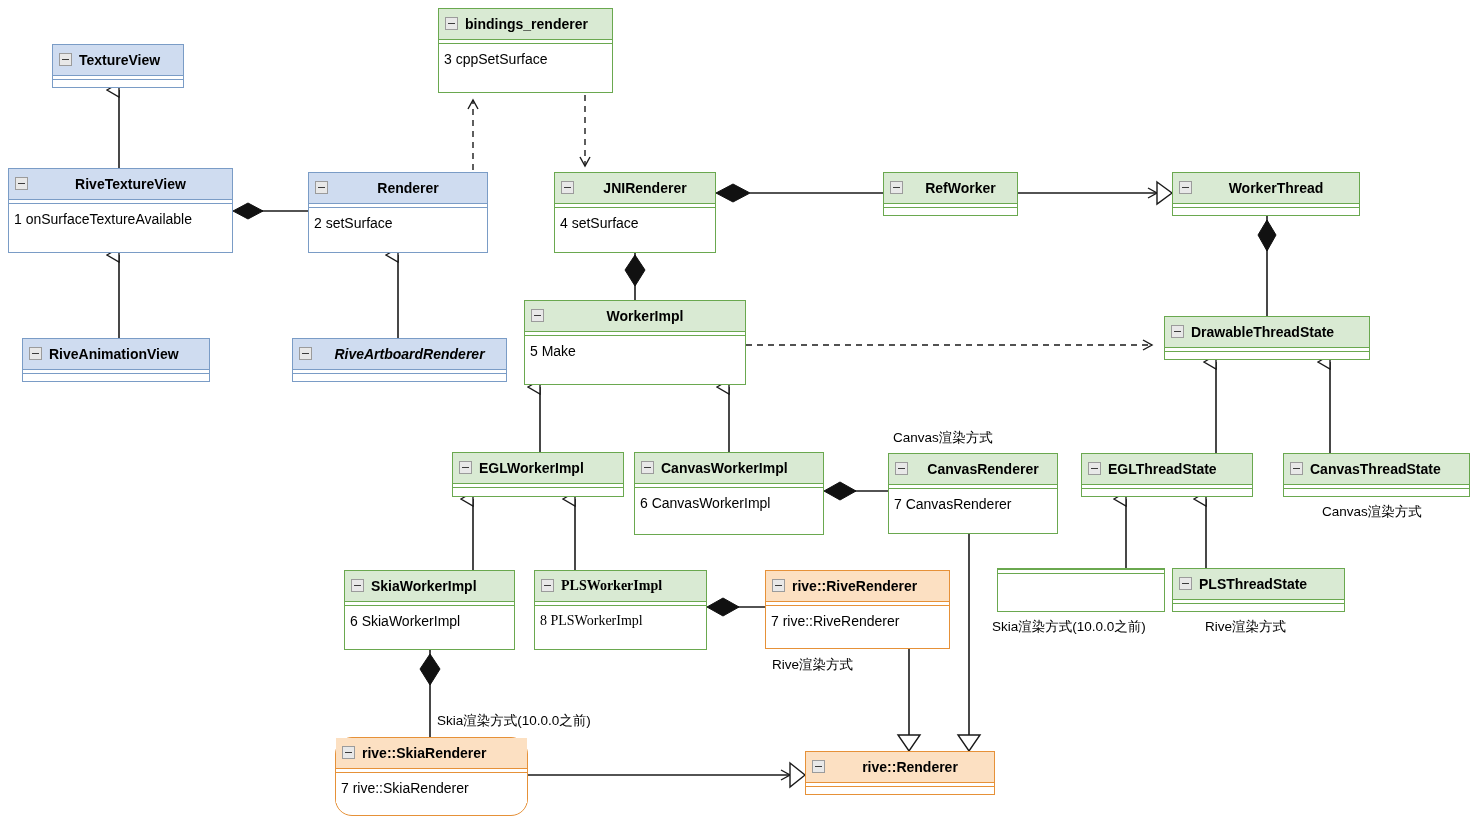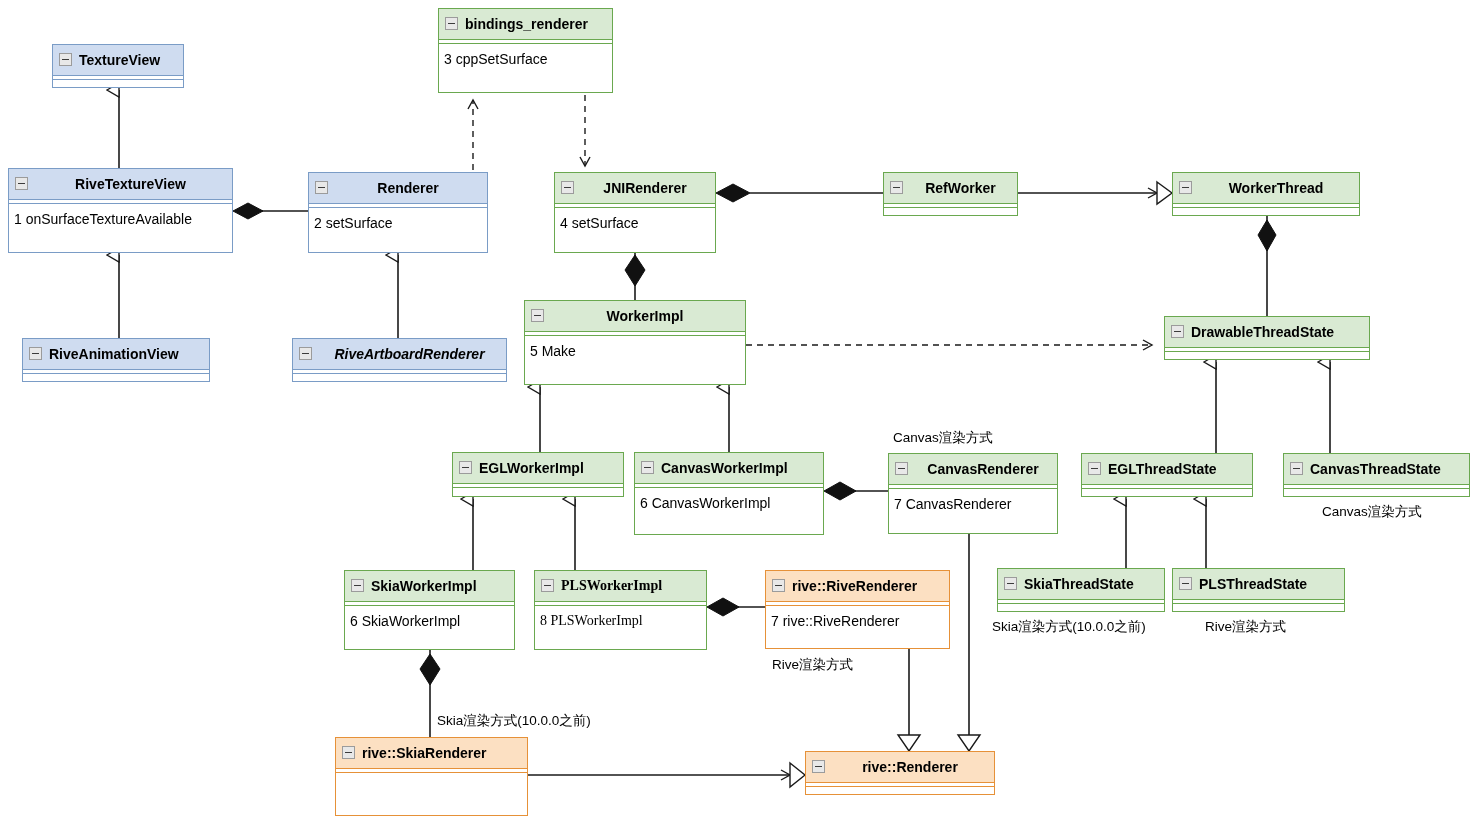--- a/index.html
+++ b/index.html
@@ -279,32 +279,32 @@
         <div class="hdr left"><span class="minus"></span><span>PLSWorkerImpl</span></div>
         <div class="sep"></div>
         <div class="body">8 PLSWorkerImpl</div>
       </div>
       <div class="node orange" style="left: 765px; top: 570px; width: 185px; height: 79px;">
         <div class="hdr left"><span class="minus"></span><span>rive::RiveRenderer</span></div>
         <div class="sep"></div>
         <div class="body">7 rive::RiveRenderer</div>
       </div>
       <div class="node green" style="left: 997px; top: 568px; width: 168px; height: 44px;">
-        <div class="hdr left"><span class="minus"></span><span>SkiaThreadState</span></div>
         <div class="sep"></div>
         <div class="emptybody"></div>
       </div>
       <div class="node green" style="left: 1172px; top: 568px; width: 173px; height: 44px;">
         <div class="hdr left"><span class="minus"></span><span>PLSThreadState</span></div>
         <div class="sep"></div>
         <div class="emptybody"></div>
       </div>
-      <div class="node orange" style="left: 335px; top: 737px; width: 193px; height: 79px;">
+      <div class="node orange" style="left: 335px; top: 737px; width: 193px; height: 79px; border-radius: 17px;">
         <div class="hdr left"><span class="minus"></span><span>rive::SkiaRenderer</span></div>
         <div class="sep"></div>
+        <div class="body">7 rive::SkiaRenderer</div>
       </div>
       <div class="node orange" style="left: 805px; top: 751px; width: 190px; height: 44px;">
         <div class="hdr"><span class="minus"></span><span>rive::Renderer</span></div>
         <div class="sep"></div>
         <div class="emptybody"></div>
       </div>
     </div>
 
   <div id="notes-layer">
       <div class="note" style="left: 893px; top: 429px;">Canvas渲染方式</div>

